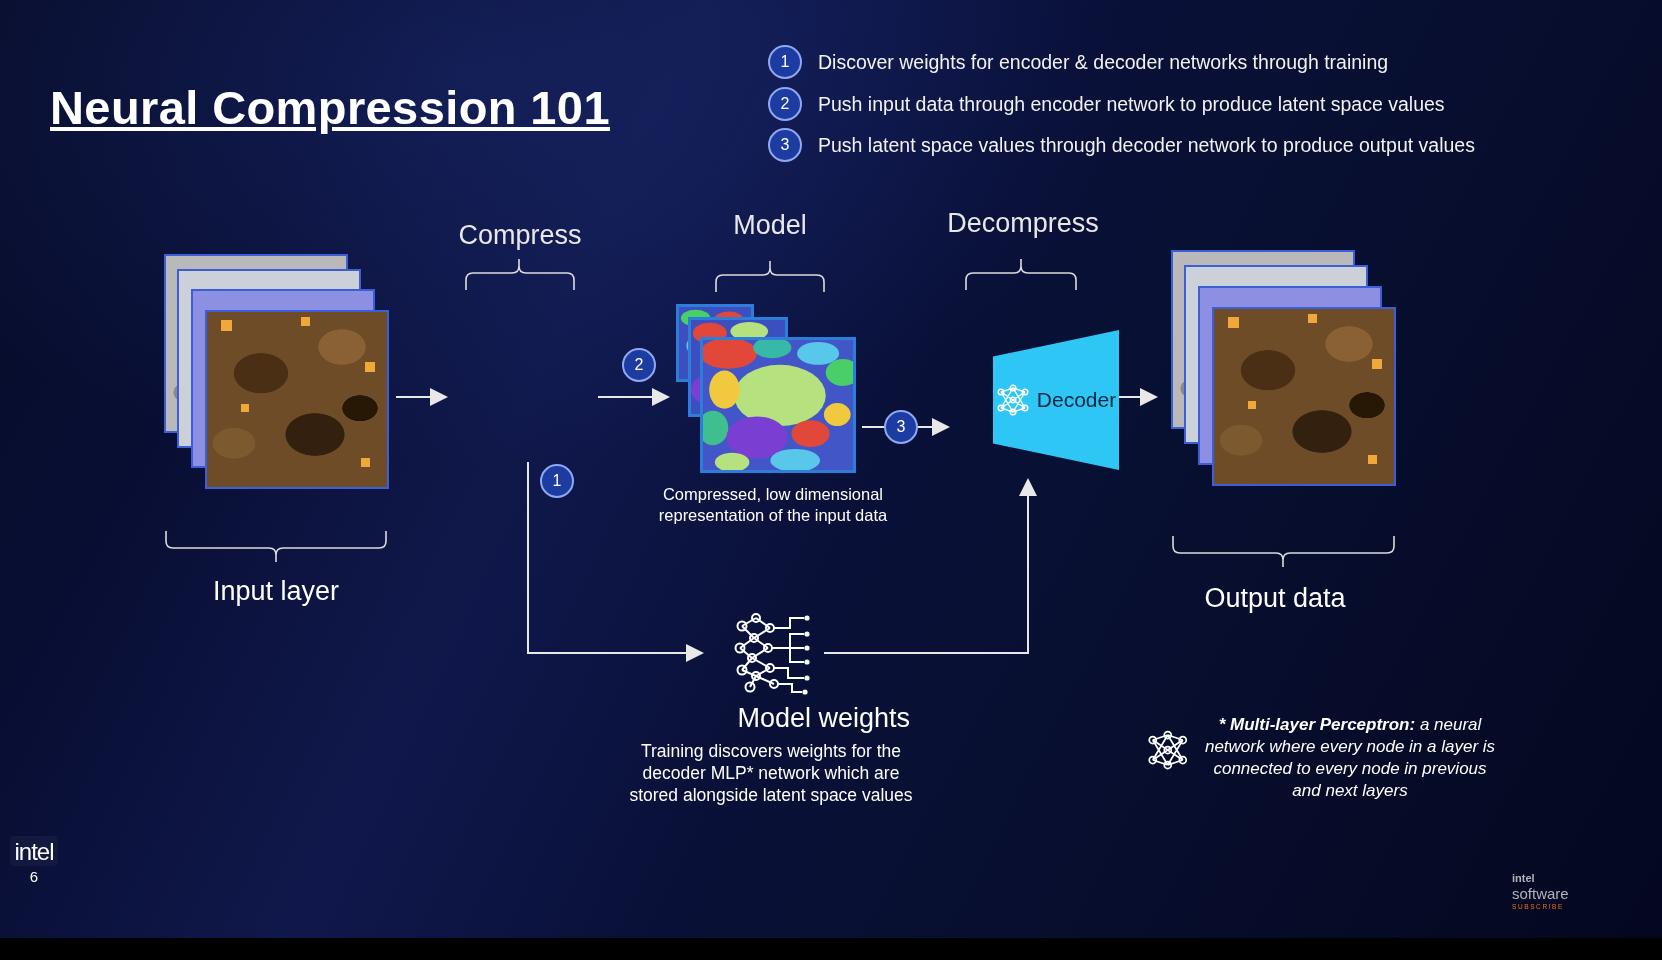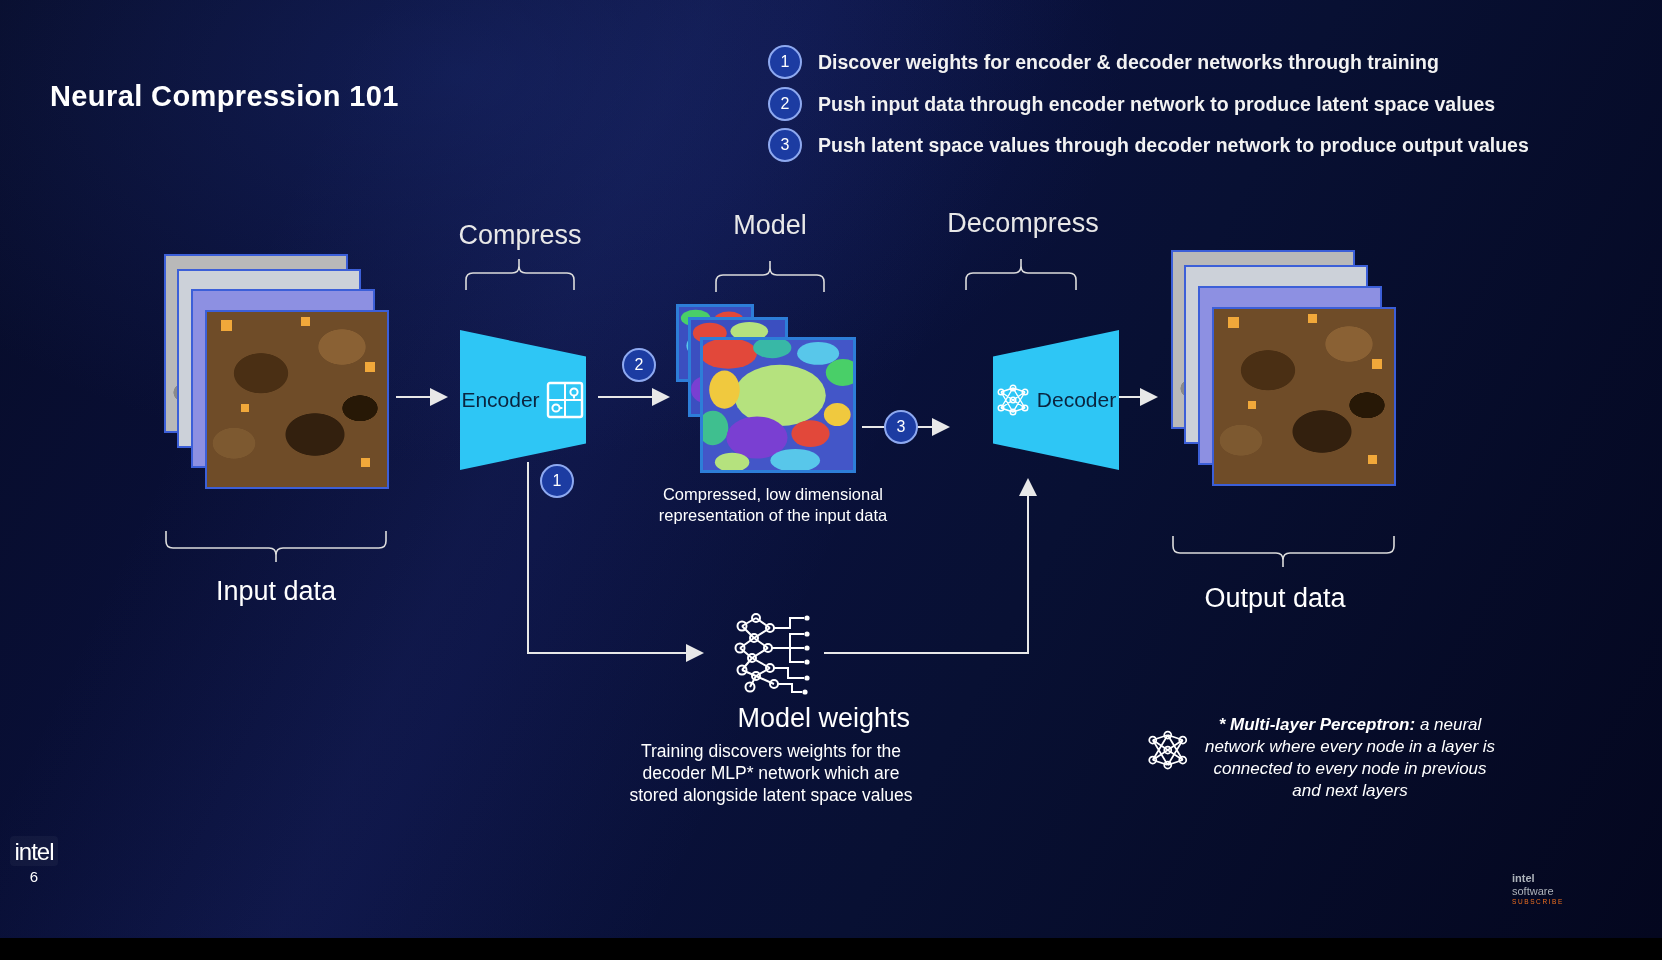--- a/index.html
+++ b/index.html
@@ -7,26 +7,26 @@
   .stage-wrap { position:relative; width:1662px; height:960px; background:#000; overflow:hidden; }
   .slide {
     position:absolute; left:0; top:0; width:1662px; height:938px;
     background:
       radial-gradient(1100px 650px at 28% 8%, rgba(35,55,140,.35), transparent 60%),
       linear-gradient(115deg, transparent 18%, rgba(70,90,180,.10) 34%, transparent 52%),
       linear-gradient(118deg, #070c28 0%, #0a1140 38%, #081033 62%, #04071f 100%);
   }
   .letterbox { position:absolute; left:0; top:938px; width:1662px; height:22px; background:#000; }
 
-  .title { position:absolute; left:50px; top:80px; font-size:29px; font-weight:bold; color:#fff; letter-spacing:.4px; }
+  .title { position:absolute; left:50px; top:80px; font-size:47px; font-weight:bold; color:#fff; letter-spacing:.4px;text-decoration:underline; }
 
   .step { position:absolute; left:768px; height:36px; display:flex; align-items:center; gap:16px; }
   .badge { width:34px; height:34px; border-radius:50%; background:#1c3ca2; border:2px solid #8ea9f0;
            color:#fff; font-size:16px; display:flex; align-items:center; justify-content:center; flex:0 0 34px; }
-  .step-text { color:#f2f2f2; font-size:19.5px; white-space:nowrap;font-weight:bold; }
+  .step-text { color:#f2f2f2; font-size:19.5px; white-space:nowrap; }
 
   .stage-label { position:absolute; color:#e8e8e8; font-size:27px; text-align:center; }
   #lbl-compress   { left:450px; top:220px; width:140px; }
   #lbl-code       { left:715px; top:210px; width:110px; }
   #lbl-decompress { left:933px; top:208px; width:180px; }
 
   .overlay { position:absolute; left:0; top:0; width:1662px; height:960px; pointer-events:none; }
 
   
   .img-layer { position:absolute; border:2px solid #3c5fd8; width:184px; height:179px; background-repeat:no-repeat; }
@@ -85,21 +85,21 @@
   .footnote b { font-weight:bold; }
   .footnote-icon { position:absolute; left:1146px; top:730px; }
 
   .intel-logo { position:absolute; left:10px; top:836px; width:48px; text-align:center;
                 background:rgba(255,255,255,.04); border-radius:4px; padding:2px 0 0; }
   .intel-logo .logo-text { color:#fff; font-size:24px; font-weight:500; letter-spacing:-1px; }
   .slide-number { position:absolute; left:10px; top:868px; width:48px; text-align:center; color:#fff; font-size:15px; }
 
   .watermark { position:absolute; left:1512px; top:872px; line-height:1.15; }
   .watermark .wm1 { color:#aeb4bb; font-size:11px; font-weight:bold; }
-  .watermark .wm2 { color:#aeb4bb; font-size:11px; }
+  .watermark .wm2 { color:#aeb4bb; font-size:15px; }
   .watermark .wm3 { color:#f07020; font-size:6.5px; letter-spacing:1.6px; margin-top:1px; }
 </style>
 </head>
 <body>
 
 <div class="stage-wrap">
   <div class="slide">
 
     <div class="title">Neural Compression 101</div>
 
@@ -140,32 +140,22 @@
         <path d="M1100,397 H1154" marker-end="url(#ah)"></path>
         <path d="M528,462 V653 H700" marker-end="url(#ah)"></path>
         <path d="M824,653 H1028 V482" marker-end="url(#ah)"></path>
       </g>
     </svg>
 
     <div class="img-layer tex-gray" style="left:164px; top:254px;"></div>
     <div class="img-layer tex-silver" style="left:177px; top:269px;"></div>
     <div class="img-layer tex-purple" style="left:191px; top:289px;"></div>
     <div class="img-layer tex-brown" style="left:205px; top:310px;"></div>
-    <div class="stack-label" style="left:165px; top:576px; width:222px;">Input data</div>
-
-    <div class="trapezoid" id="encoder">
-      <span class="node-label">Encoder</span>
-      <svg width="40" height="40" viewBox="0 0 40 40" fill="none" stroke="#fff">
-        <rect x="3" y="3" width="34" height="34" rx="2" stroke-width="2.4"></rect>
-        <path d="M20,3 V37 M3,20 H37" stroke-width="2"></path>
-        <circle cx="11" cy="28" r="3.6" stroke-width="2"></circle>
-        <circle cx="29" cy="12" r="3.6" stroke-width="2"></circle>
-        <path d="M14.6,28 H17.4 M29,15.6 V18.4" stroke-width="2"></path>
-      </svg>
-    </div>
+    <div class="stack-label" style="left:165px; top:576px; width:222px;">Input layer</div>
+
 
     <div class="badge diag-badge" style="left:622px; top:348px;">2</div>
     <div class="badge diag-badge" style="left:884px; top:410px;">3</div>
     <div class="badge diag-badge" style="left:540px; top:464px;">1</div>
 
     <svg class="latent-img" style="left:676px; top:304px;" width="78" height="78" viewBox="0 0 78 78">
       <rect width="78" height="78" fill="#3b4fc0"></rect>
       <ellipse cx="18" cy="12" rx="16" ry="9" fill="#49cf68"></ellipse>
       <ellipse cx="54" cy="14" rx="16" ry="9" fill="#e2483a"></ellipse>
       <ellipse cx="26" cy="42" rx="18" ry="13" fill="#58c7ea"></ellipse>

